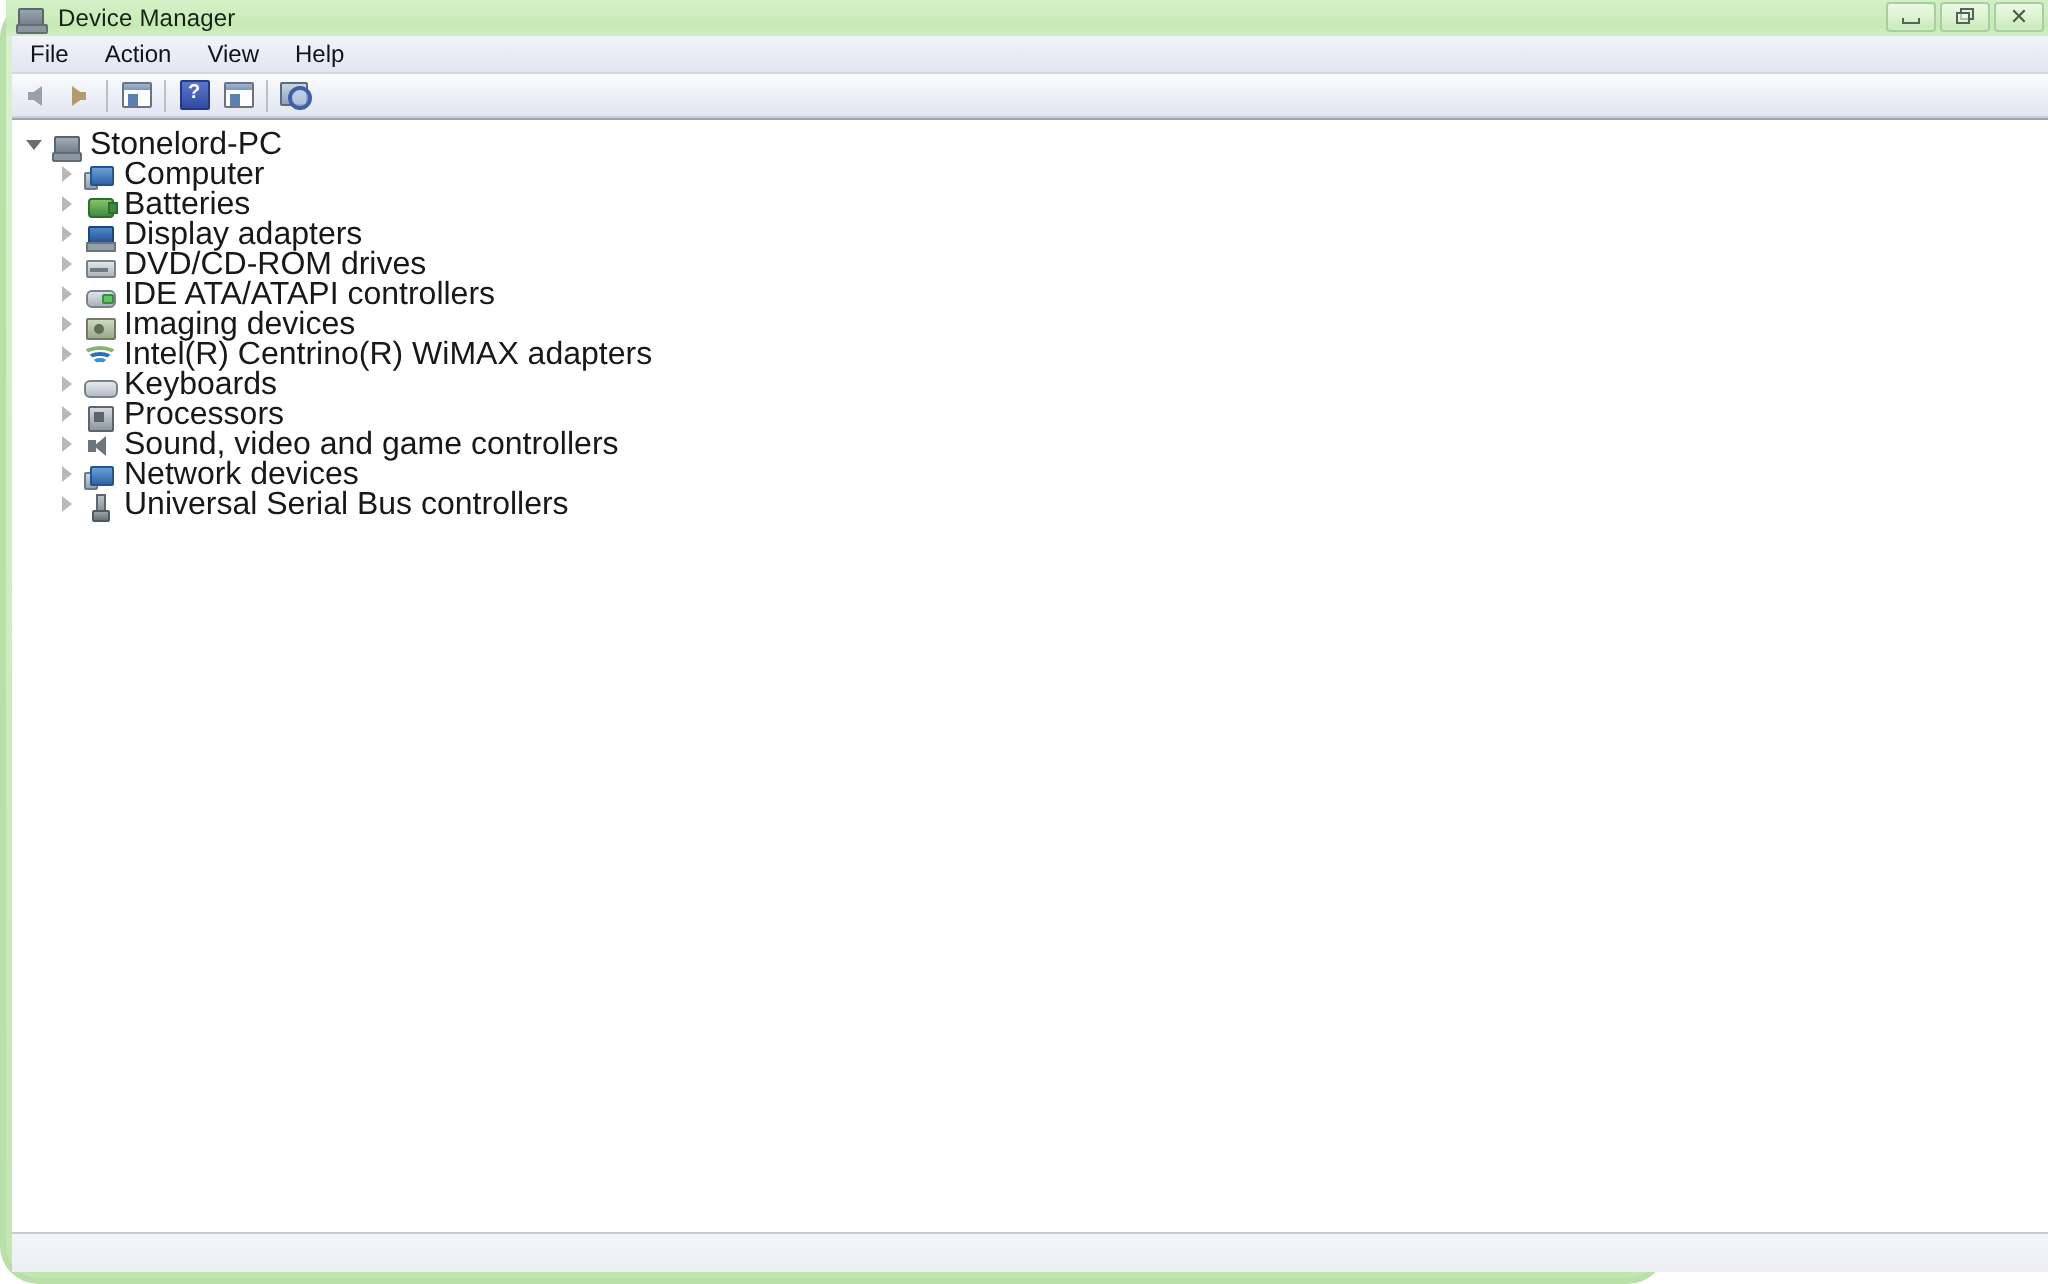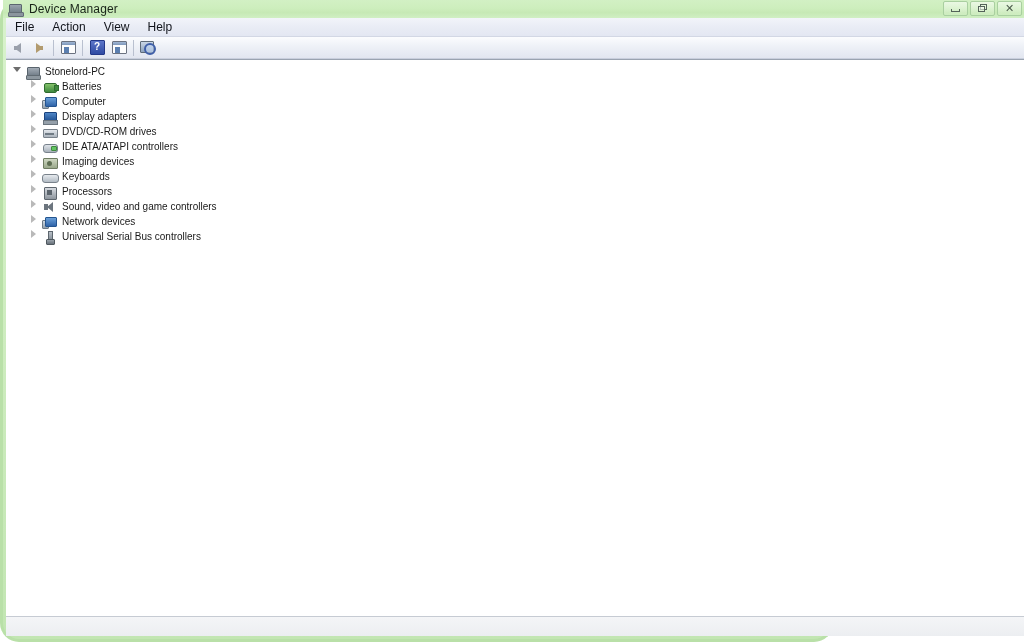--- a/index.html
+++ b/index.html
@@ -247,22 +247,23 @@
     border-top: 1px solid #9aa3b0;
     box-sizing: border-box;
     overflow: hidden;
   }
   .tree {
     padding-top: 5px;
   }
   .node {
     height: 15px;
     display: flex;
+    align-items: center;
     white-space: nowrap;
-    font-size: 10px;
+    font-size: 16px;
     color: #181818;
   }
   .node-root { padding-left: 7px; }
   .node-child { padding-left: 24px; }
 
   .twisty {
     width: 9px; height: 9px;
     flex: none;
     position: relative;
     margin-right: 3px;
@@ -491,36 +492,36 @@
         <span class="twisty twisty-open"></span>
         <span class="nicon i-pc">
           <span class="m"></span>
             <span class="b"></span>
         </span>
         <span class="node-label">Stonelord-PC</span>
       </div>
 
       <div class="node node-child">
         <span class="twisty twisty-closed"></span>
+        <span class="nicon i-comp">
+          <span class="s"></span>
+            <span class="m"></span>
+        </span>
+        <span class="node-label">Computer</span>
+      </div>
+
+      <div class="node node-child">
+        <span class="twisty twisty-closed"></span>
         <span class="nicon i-batt">
           <span class="body"></span>
             <span class="cap"></span>
         </span>
         <span class="node-label">Batteries</span>
       </div>
 
-      <div class="node node-child">
-        <span class="twisty twisty-closed"></span>
-        <span class="nicon i-comp">
-          <span class="s"></span>
-            <span class="m"></span>
-        </span>
-        <span class="node-label">Computer</span>
-      </div>
-
 
       <div class="node node-child">
         <span class="twisty twisty-closed"></span>
         <span class="nicon i-display">
           <span class="m"></span>
             <span class="b"></span>
         </span>
         <span class="node-label">Display adapters</span>
       </div>
 
@@ -544,20 +545,29 @@
 
       <div class="node node-child">
         <span class="twisty twisty-closed"></span>
         <span class="nicon i-img">
           <span class="box"></span>
             <span class="lens"></span>
         </span>
         <span class="node-label">Imaging devices</span>
       </div>
 
+      <div class="node node-child">
+        <span class="twisty twisty-closed"></span>
+        <span class="nicon i-wimax">
+          <span class="w3"></span>
+            <span class="w2"></span>
+            <span class="w1"></span>
+        </span>
+        <span class="node-label">Intel(R) Centrino(R) WiMAX adapters</span>
+      </div>
 
       <div class="node node-child">
         <span class="twisty twisty-closed"></span>
         <span class="nicon i-kbd">
           <span class="k"></span>
         </span>
         <span class="node-label">Keyboards</span>
       </div>
 
 

